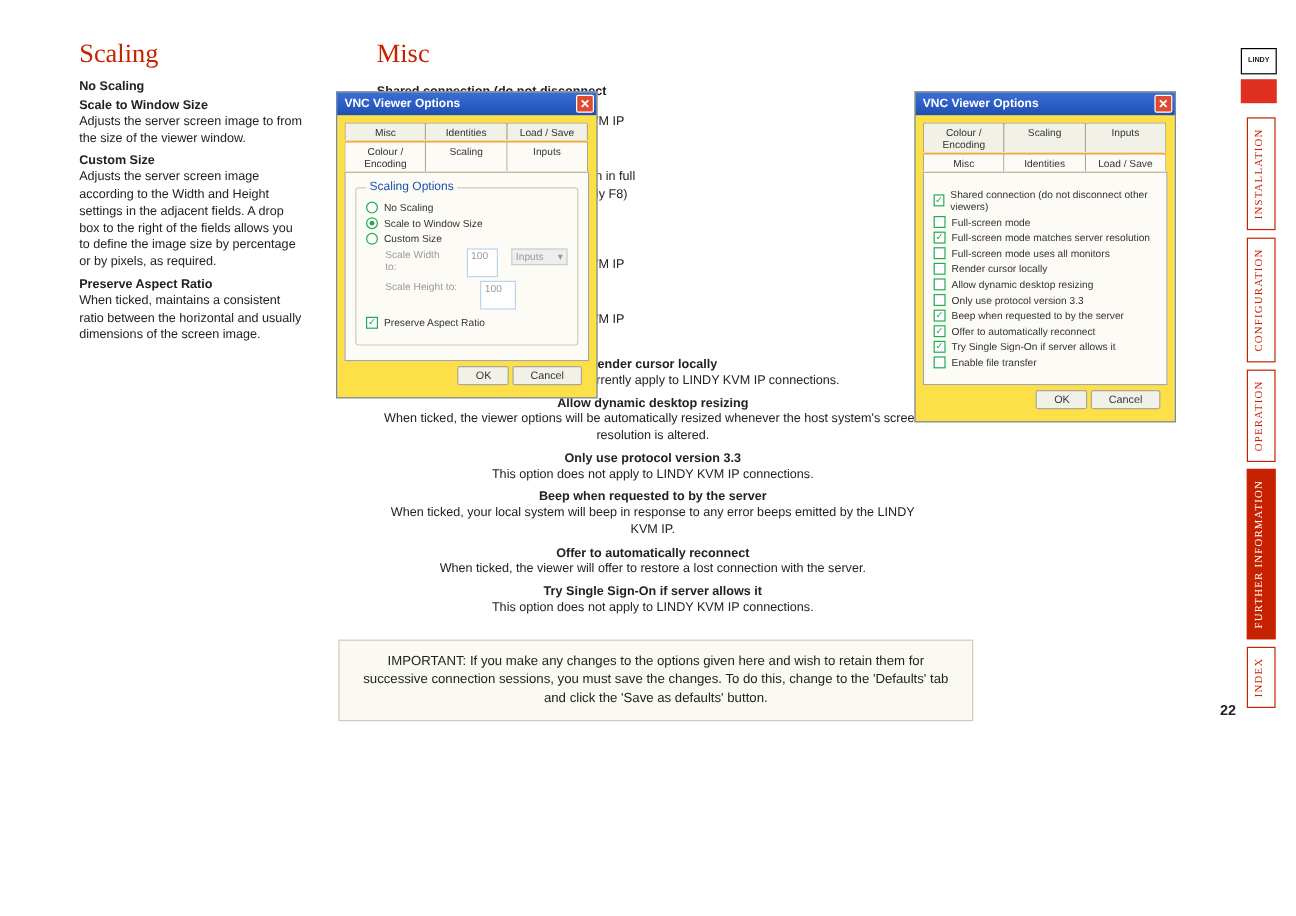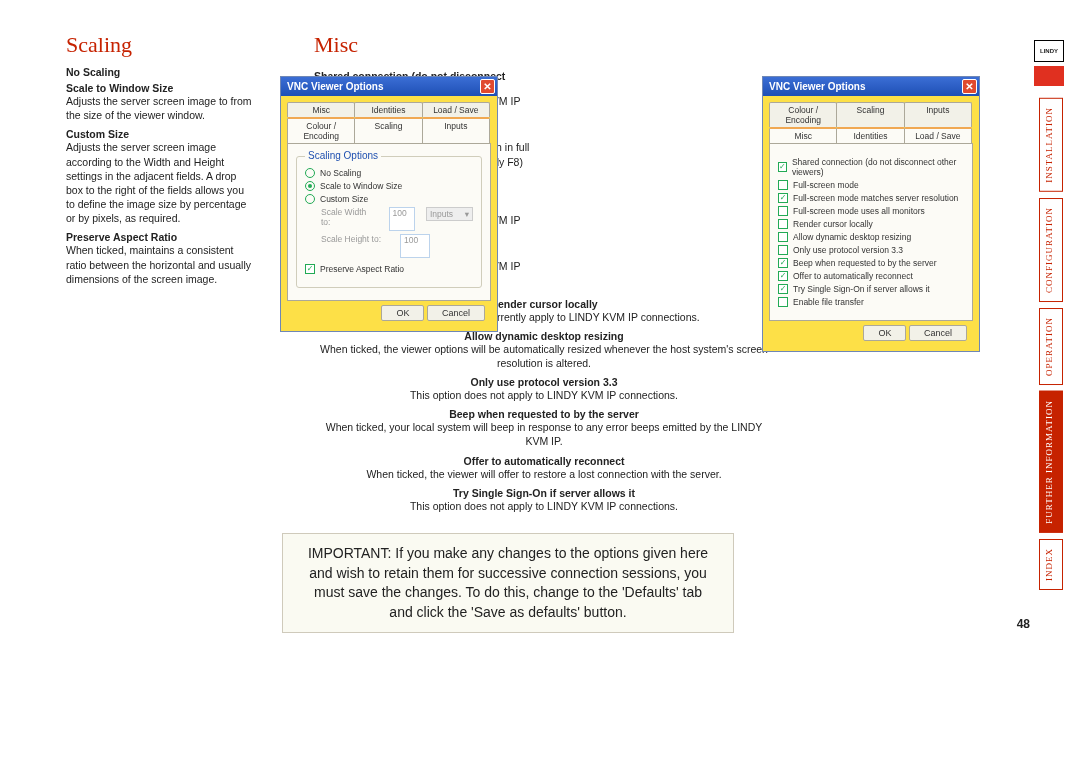--- a/index.html
+++ b/index.html
@@ -52,21 +52,21 @@
   .radio.sel::after { content: ""; width: 4px; height: 4px; background: #2a5; border-radius: 50%; }
   .chk { width: 10px; height: 10px; border: 1px solid #2a5; background: #fff; display: inline-flex; align-items: center; justify-content: center; }
   .chk.sel::after { content: "✓"; font-size: 8px; color: #2a5; line-height: 1; }
   .field-row { display: flex; align-items: flex-start; gap: 11px; margin: 3px 0 3px 16px; font-size: 8.5px; }
   .field-label { width: 68px; color: #999; }
   .num { width: 30px; height: 24px; border: 1px solid #bcd3ec; background: #fff; font-size: 8.5px; padding: 0 3px; color: #999; }
   .select { width: 55px; height: 14px; border: 1px solid #ccc; background: #eee; font-size: 8.5px; color: #999; display: flex; align-items: center; justify-content: space-between; padding: 0 3px; }
   .btn-row { text-align: right; padding: 4px 6px 4px 0; }
   .btn { display: inline-block; padding: 2px 14px; border: 1px solid #aca899; background: #f2f1e8; border-radius: 2px; font-size: 9px; }
 
-  .note { border: 1px solid #cfcabb; background: #fafaf2; padding: 10px 18px; margin: 14px 0 0 244px; width: 452px; font-size: 14px; text-align: center; line-height: 1.4; }
+  .note { border: 1px solid #cfcabb; background: #fafaf2; padding: 10px 18px; margin: 14px 0 0 244px; width: 529px; font-size: 11px; text-align: center; line-height: 1.4; }
 
   .page-num { position: absolute; right: 8px; bottom: 2px; font-size: 12px; font-weight: bold; }
 
   .side-nav { position: absolute; right: 12px; top: 40px; width: 34px; }
   .nav-logo { width: 30px; height: 22px; border:1px solid #000; display:flex;align-items:center;justify-content:center;font-size:6px;font-weight:bold;margin-bottom:4px;background:#fff;}
   .nav-red { width: 30px; height: 20px; background:#e03020; margin-bottom: 12px; }
   .nav-item { transform: rotate(180deg); writing-mode: vertical-rl; font-family: Georgia, serif; font-size: 9px; letter-spacing: 1px; border: 1px solid #c62200; color: #c62200; padding: 8px 4px; margin-bottom: 6px; text-align: center; width: 24px; margin-left:auto; margin-right:auto; }
   .nav-item.active { background: #c62200; color: #fff; }
 </style>
 </head>
@@ -114,21 +114,21 @@
           <h3>Offer to automatically reconnect</h3>
           <p>When ticked, the viewer will offer to restore a lost connection with the server.</p>
           <h3>Try Single Sign-On if server allows it</h3>
           <p>This option does not apply to LINDY KVM IP connections.</p>
         </div>
     </div>
   </div>
 
   <div class="note">IMPORTANT: If you make any changes to the options given here and wish to retain them for successive connection sessions, you must save the changes. To do this, change to the 'Defaults' tab and click the 'Save as defaults' button.</div>
 
-  <div class="page-num">48</div>
+  <div class="page-num">22</div>
 </div>
 
 <div class="scaling-dialog">
   <div class="win">
     <div class="win-title">
       <span>VNC Viewer Options</span>
       <span class="win-close">✕</span>
     </div>
     <div class="win-body">
       <div class="tabs" id="scaling-tabs">

